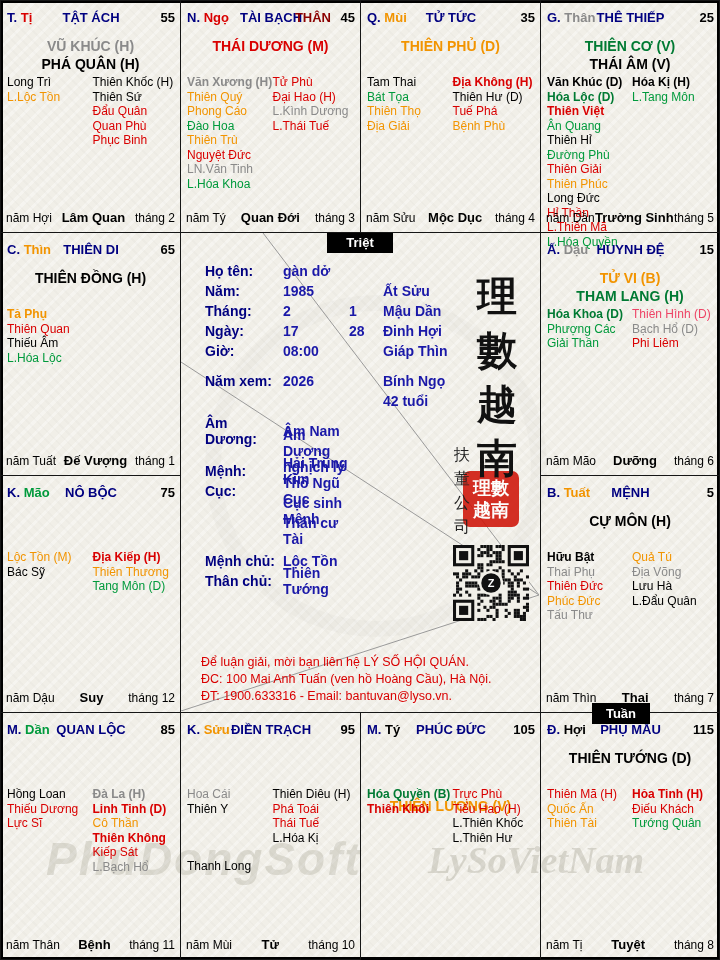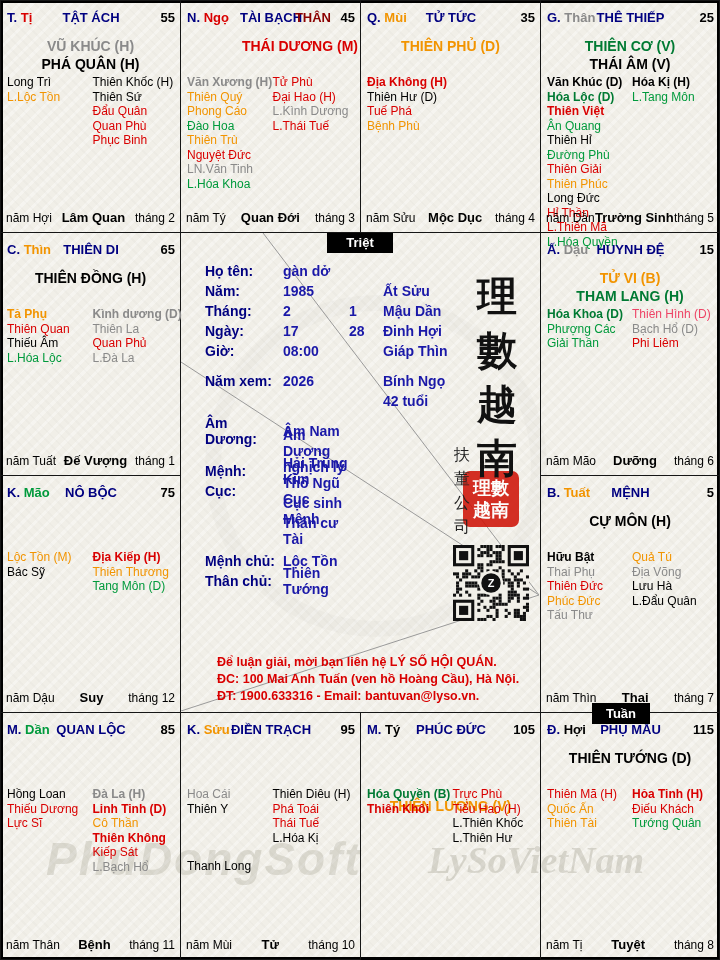--- a/index.html
+++ b/index.html
@@ -37,21 +37,21 @@
   .iv3{flex:1;}
   .calli{position:absolute;left:293px;top:36px;width:46px;text-align:center;
          font-family:"DejaVu Serif","Liberation Serif",serif;font-weight:bold;
          font-size:40px;line-height:54px;color:#111;z-index:2;}
   .sidechars{position:absolute;left:270px;top:210px;width:22px;text-align:center;
          font-family:"DejaVu Serif","Liberation Serif",serif;font-size:16px;line-height:24px;color:#222;z-index:2;}
   .seal{position:absolute;left:282px;top:238px;width:56px;height:56px;background:#cf1408;opacity:.88;
         border-radius:7px;z-index:1;display:flex;align-items:center;justify-content:center;}
   .seal-in{color:#fff;font-family:"DejaVu Serif",serif;font-size:18px;line-height:22px;text-align:center;font-weight:bold;}
   .qr{position:absolute;left:272px;top:312px;z-index:3;background:#f1efe8;}
-  .contact{position:absolute;left:36px;top:421px;width:336px;font-size:12.5px;font-weight:bold;
+  .contact{position:absolute;left:20px;top:421px;width:336px;font-size:12.5px;font-weight:normal;
            color:#d90000;line-height:17px;white-space:nowrap;}
   .badge{position:absolute;background:#000;color:#fff;font-size:13px;font-weight:bold;
          text-align:center;z-index:6;line-height:20px;}
   #badge-triet{left:327px;top:233px;width:66px;height:20px;}
   #badge-tuan{left:592px;top:703px;width:58px;height:21px;line-height:21px;}
   .wm{position:absolute;font-style:italic;font-weight:bold;pointer-events:none;}
   #wm1{left:46px;top:832px;font-size:46px;color:rgba(150,145,128,0.26);letter-spacing:2px;}
   #wm2{left:428px;top:838px;font-size:38px;font-family:"Liberation Serif",serif;color:rgba(150,145,128,0.30);}
   .coin{position:absolute;left:205px;top:295px;width:310px;height:310px;border:16px solid rgba(0,0,0,0.02);border-radius:50%;}
 </style>
@@ -407,21 +407,21 @@
       </div>
     </div>
     <div class="palace" style="left: 180px; top: 0px; width: 181px; height: 233px;">
       <div class="hdr">
         <span class="stb"><b class="st">N.</b> <b class="br" style="color: rgb(217, 0, 0);">Ngọ</b></span>
         <span class="pname">TÀI BẠCH</span>
         <span class="pname2">THÂN</span>
         <span class="pnum">45</span>
       </div>
       <div class="mains">
-        <div class="star b" style="color: rgb(217, 0, 0); text-align: right;">THÁI DƯƠNG (M)</div>
+        <div class="star b" style="color: rgb(217, 0, 0);">THÁI DƯƠNG (M)</div>
       </div>
       <div class="cols">
         <div class="col left">
           <div class="star b" style="color: rgb(138, 138, 138);">Văn Xương (H)</div>
           <div class="star" style="color: rgb(242, 148, 0);">Thiên Quý</div>
           <div class="star" style="color: rgb(242, 148, 0);">Phong Cáo</div>
           <div class="star" style="color: rgb(0, 154, 60);">Đào Hoa</div>
           <div class="star" style="color: rgb(242, 148, 0);">Thiên Trù</div>
           <div class="star" style="color: rgb(217, 0, 0);">Nguyệt Đức</div>
           <div class="star" style="color: rgb(138, 138, 138);">LN.Văn Tinh</div>
@@ -444,20 +444,26 @@
       <div class="hdr">
         <span class="stb"><b class="st">Q.</b> <b class="br" style="color: rgb(242, 148, 0);">Mùi</b></span>
         <span class="pname">TỬ TỨC</span>
         <span class="pname2"></span>
         <span class="pnum">35</span>
       </div>
       <div class="mains">
         <div class="star b" style="color: rgb(242, 148, 0);">THIÊN PHỦ (D)</div>
       </div>
       <div class="cols">
+        <div class="col left">
+          <div class="star" style="color: rgb(0, 0, 0);">Tam Thai</div>
+          <div class="star" style="color: rgb(0, 154, 60);">Bát Tọa</div>
+          <div class="star" style="color: rgb(242, 148, 0);">Thiên Thọ</div>
+          <div class="star" style="color: rgb(242, 148, 0);">Địa Giải</div>
+        </div>
         <div class="col right">
           <div class="star b" style="color: rgb(217, 0, 0);">Địa Không (H)</div>
           <div class="star" style="color: rgb(0, 0, 0);">Thiên Hư (D)</div>
           <div class="star" style="color: rgb(217, 0, 0);">Tuế Phá</div>
           <div class="star" style="color: rgb(242, 148, 0);">Bệnh Phù</div>
         </div>
       </div>
       <div class="ftr">
         <span class="fy">năm Sửu</span>
         <span class="fs">Mộc Dục</span>
@@ -511,26 +517,20 @@
       <div class="mains">
         <div class="star b" style="color: rgb(0, 0, 0);">THIÊN ĐỒNG (H)</div>
       </div>
       <div class="cols">
         <div class="col left">
           <div class="star b" style="color: rgb(242, 148, 0);">Tả Phụ</div>
           <div class="star" style="color: rgb(217, 0, 0);">Thiên Quan</div>
           <div class="star" style="color: rgb(0, 0, 0);">Thiếu Âm</div>
           <div class="star" style="color: rgb(0, 154, 60);">L.Hóa Lộc</div>
         </div>
-        <div class="col right">
-          <div class="star b" style="color: rgb(138, 138, 138);">Kình dương (D)</div>
-          <div class="star" style="color: rgb(138, 138, 138);">Thiên La</div>
-          <div class="star" style="color: rgb(217, 0, 0);">Quan Phủ</div>
-          <div class="star" style="color: rgb(138, 138, 138);">L.Đà La</div>
-        </div>
       </div>
       <div class="ftr">
         <span class="fy">năm Tuất</span>
         <span class="fs">Đế Vượng</span>
         <span class="fm">tháng 1</span>
       </div>
     </div>
     <div class="palace" style="left: 540px; top: 232px; width: 180px; height: 244px;">
       <div class="hdr">
         <span class="stb"><b class="st">Ấ.</b> <b class="br" style="color: rgb(138, 138, 138);">Dậu</b></span>

